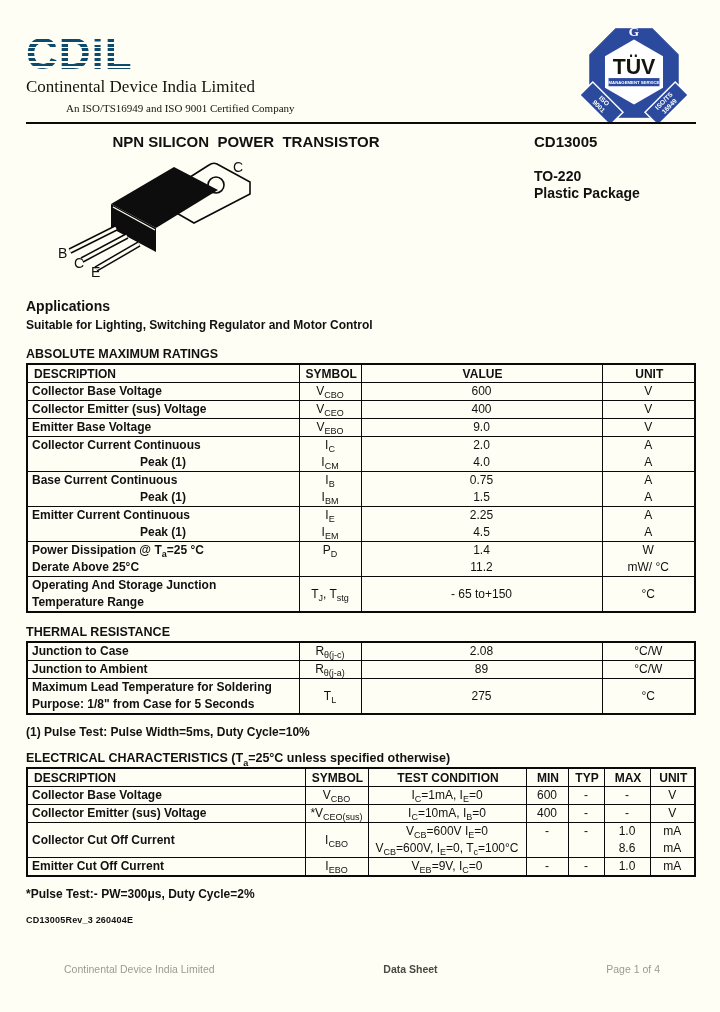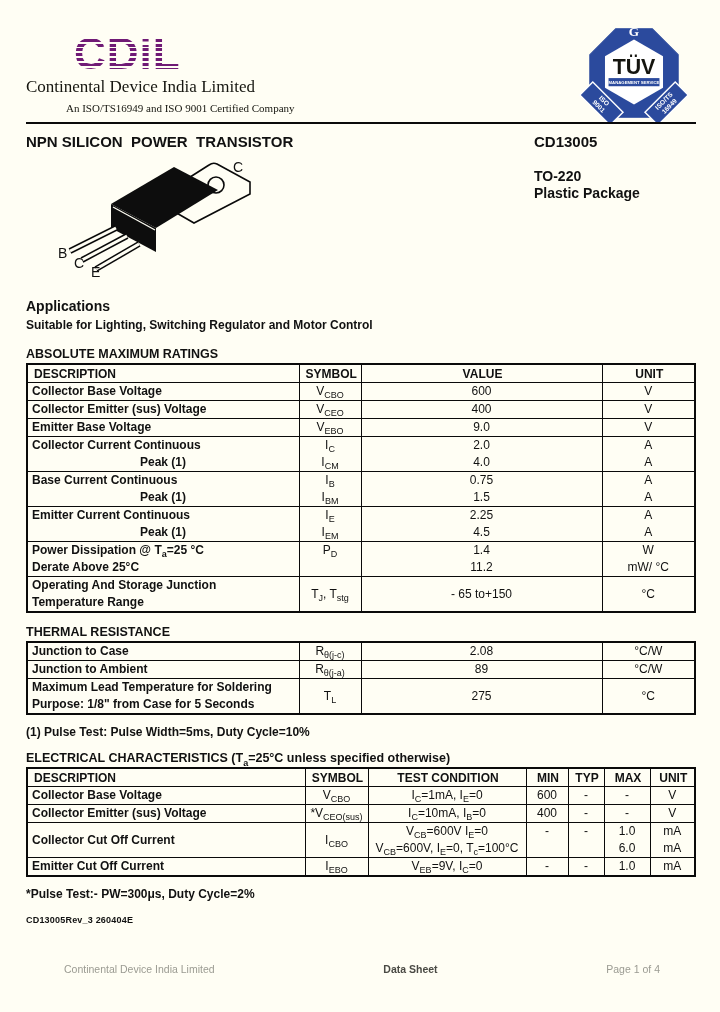--- a/index.html
+++ b/index.html
@@ -5,31 +5,31 @@
   html,body{margin:0;padding:0;background:#e8e8e8;}
   .page{
     width:720px;height:1012px;background:#FFFEF4;position:relative;
     margin:0 auto;color:#111;font-family:"Liberation Sans",sans-serif;
     overflow:hidden;box-sizing:border-box;
   }
   .content{padding:0 26px;}
   
   .letterhead{margin-top:34px;position:relative;}
   .cdil{position:relative;display:inline-block;font-weight:900;font-size:44px;
-        line-height:40px;letter-spacing:1px;color:#701a75;font-family:"Liberation Sans",sans-serif;margin-left:48px;}
+        line-height:40px;letter-spacing:1px;color:#0c4a6e;font-family:"Liberation Sans",sans-serif;}
   .cdil::after{content:"";position:absolute;inset:0;
         background:repeating-linear-gradient(180deg,transparent 0 3px,#FFFEF4 3px 4.8px);}
   .company{font-family:"Liberation Serif",serif;font-size:17px;margin-top:3px;color:#15150f;}
   .iso-line{font-family:"Liberation Serif",serif;font-size:11px;margin-top:5px;color:#15150f;margin-left:40px;}
   .rule{border:none;border-top:2px solid #0a0a0a;margin:8px 0 0 0;width:670px;}
   
   .tuv{position:absolute;top:22px;right:30px;width:112px;height:102px;}
   
   .hdr-row{display:flex;justify-content:space-between;margin-top:9px;}
-  .hdr-title{font-weight:bold;font-size:15px;white-space:pre;}
+  .hdr-title{font-weight:bold;font-size:15px;white-space:pre;text-align:center;}
   .part-no{font-weight:bold;font-size:15px;}
   .pkg-block{margin-top:18px;font-weight:bold;font-size:14px;line-height:17px;}
   .left-col{width:440px;}
   .right-col{width:160px;}
   .pkg-svg{margin:2px 0 0 30px;display:block;}
   
   .apps-h{font-weight:bold;font-size:14px;margin-top:20px;}
   .apps-t{font-weight:bold;font-size:12px;margin-top:4px;}
   .sec{font-weight:bold;font-size:12.5px;margin-top:15px;}
   
@@ -410,21 +410,21 @@
             <td>
               <div class="cl">-</div>
               <div class="cl">&nbsp;</div>
             </td>
             <td>
               <div class="cl">-</div>
               <div class="cl">&nbsp;</div>
             </td>
             <td>
               <div class="cl">1.0</div>
-              <div class="cl">6.0</div>
+              <div class="cl">8.6</div>
             </td>
             <td>
               <div class="cl">mA</div>
               <div class="cl">mA</div>
             </td>
           </tr>
           <tr>
             <td class="desc">
               <div class="cl">Emitter Cut Off Current</div>
             </td>

